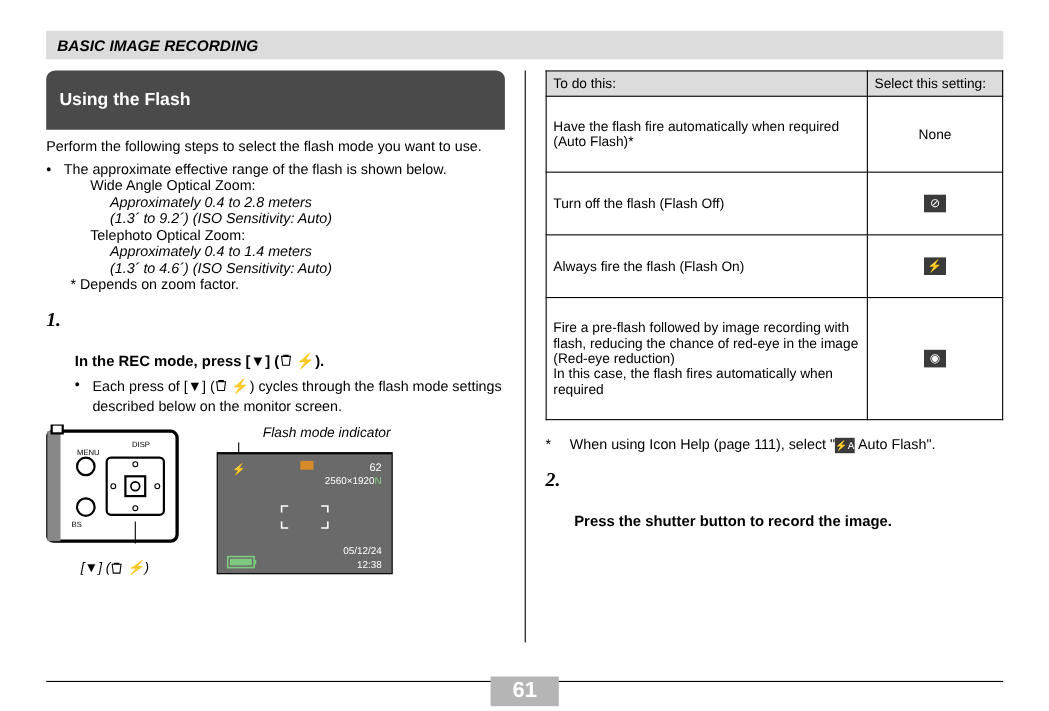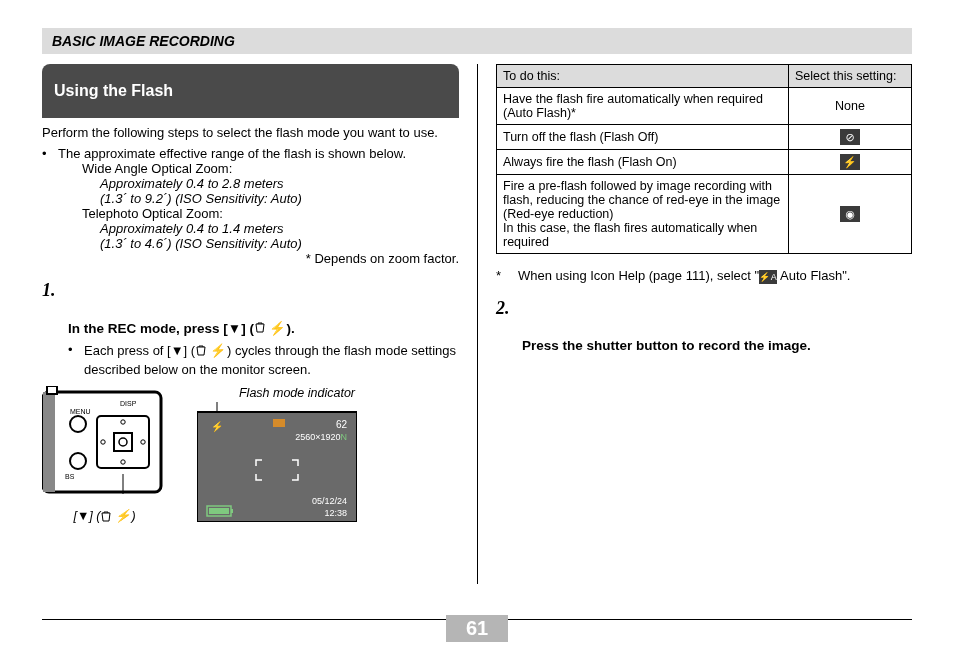--- a/index.html
+++ b/index.html
@@ -57,21 +57,21 @@
   }
   .bullet-row .dot {
     width: 16px;
     flex-shrink: 0;
   }
   .bullet-row .txt {
     flex: 1;
   }
   .indent-2 { margin-left: 40px; }
   .indent-3 { margin-left: 58px; font-style: italic; }
-  .star-note { margin-left: 22px; text-align: right; }
+  .star-note { margin-left: 22px; }
   .step {
     display: flex;
     margin: 14px 0 6px 0;
     font-weight: bold;
   }
   .step .num {
     font-style: italic;
     font-family: "Times New Roman", serif;
     font-size: 18px;
     width: 26px;
@@ -98,21 +98,21 @@
   }
   .settings-table th {
     background: #dcdcdc;
     border: 1px solid #000;
     padding: 4px 6px;
     text-align: left;
     font-weight: normal;
   }
   .settings-table td {
     border: 1px solid #000;
-    padding: 4px 6px;
+    padding: 20px 6px;
     vertical-align: middle;
   }
   .icon-box {
     display: inline-block;
     width: 20px;
     height: 16px;
     background: #3a3a3a;
     color: #fff;
     text-align: center;
     line-height: 16px;

